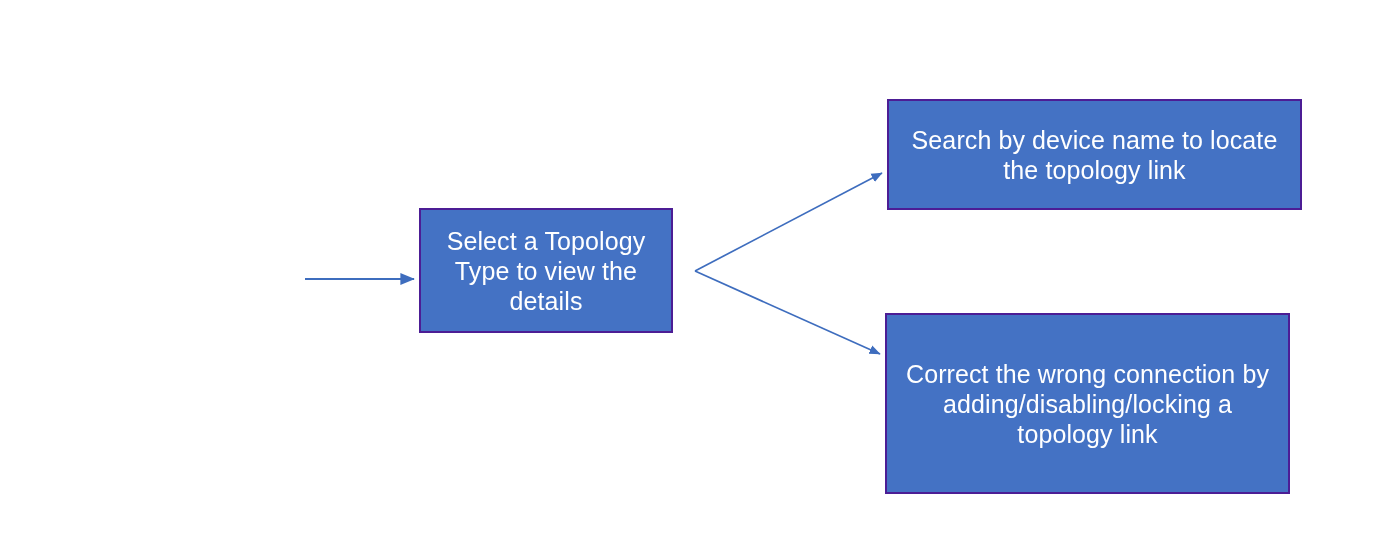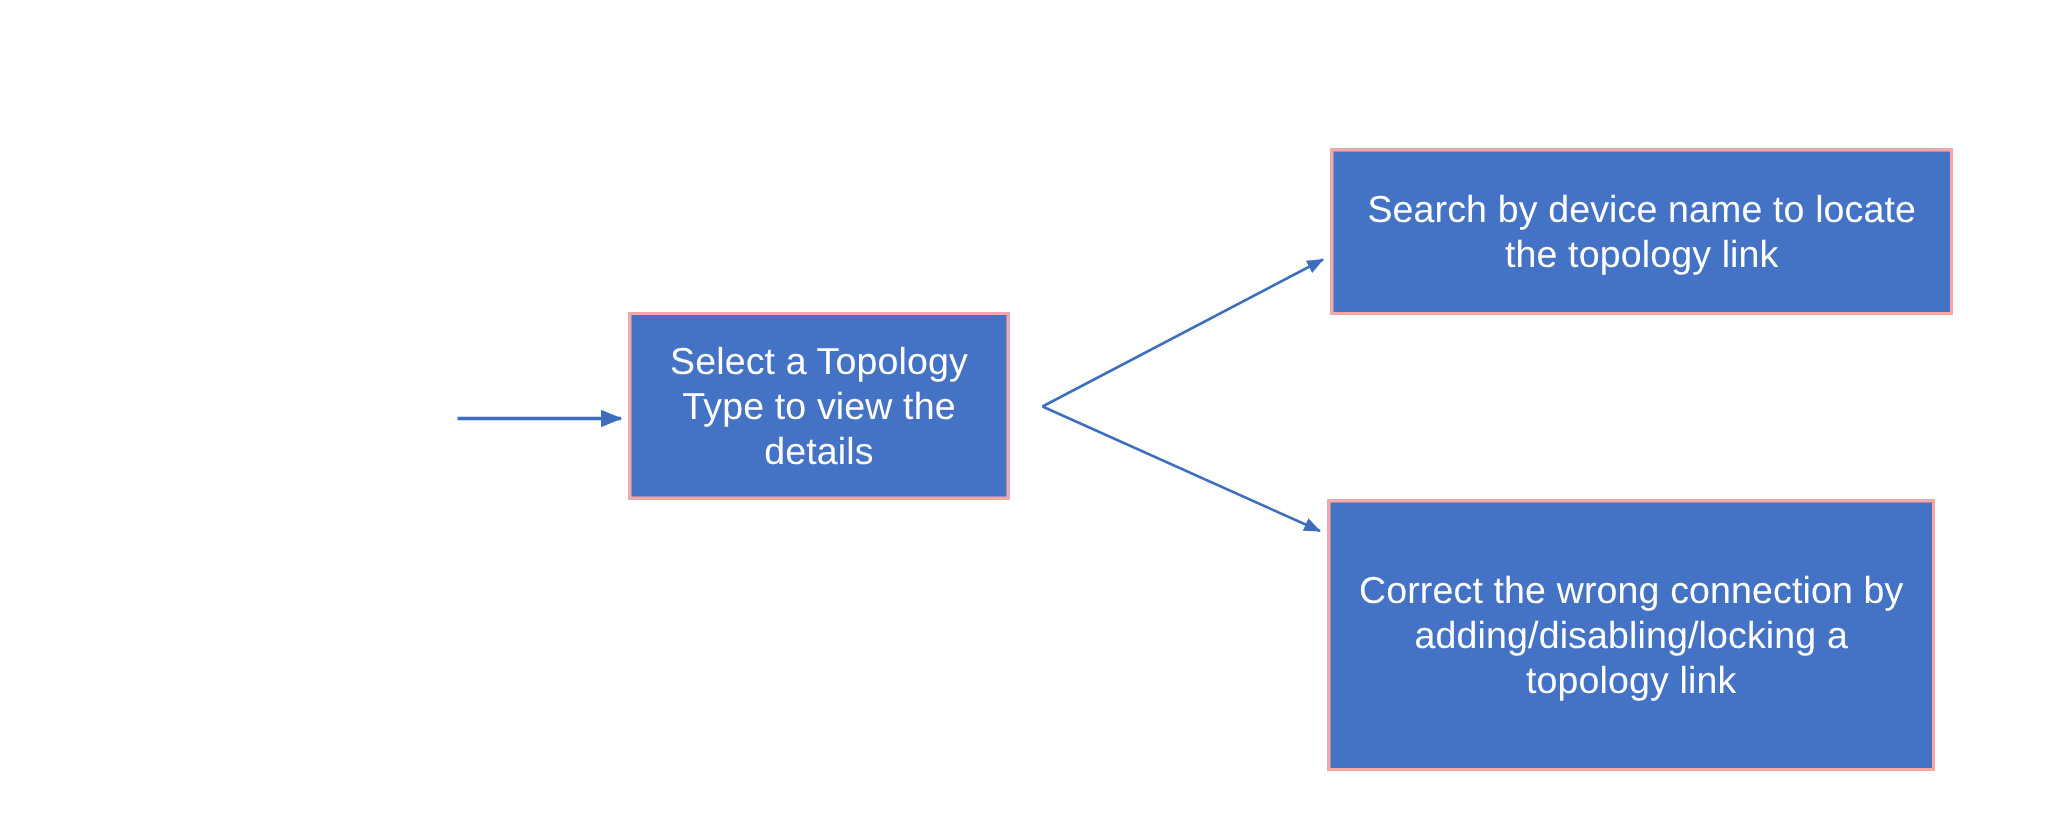--- a/index.html
+++ b/index.html
@@ -15,21 +15,21 @@
     position: relative;
     width: 1373px;
     height: 554px;
     background: #ffffff;
     overflow: hidden;
   }
   .node {
     position: absolute;
     box-sizing: border-box;
     background: #4472C4;
-    border: 2px solid #fca5a5;
+    border: 2px solid #4c1d95;
     color: #ffffff;
     display: flex;
     align-items: center;
     justify-content: center;
     text-align: center;
     line-height: 1.2;
     font-size: 25px;
     font-weight: 400;
     letter-spacing: 0.1px;
     padding: 2px 8px;
@@ -40,21 +40,21 @@
     width: 100%;
   }
   .node-text .bold {
     font-weight: 700;
   }
 
   
   #node-open-manager   { left: 47px;  top: 208px; width: 256px; height: 143px; }
   #node-select-type    { left: 419px; top: 208px; width: 254px; height: 125px; }
   #node-search-device  { left: 887px; top: 99px;  width: 415px; height: 111px; }
-  #node-correct-conn   { left: 885px; top: 333px; width: 405px; height: 181px; }
+  #node-correct-conn   { left: 885px; top: 313px; width: 405px; height: 181px; }
 
   #connectors {
     position: absolute;
     left: 0;
     top: 0;
     width: 1373px;
     height: 554px;
     pointer-events: none;
   }
 </style>

